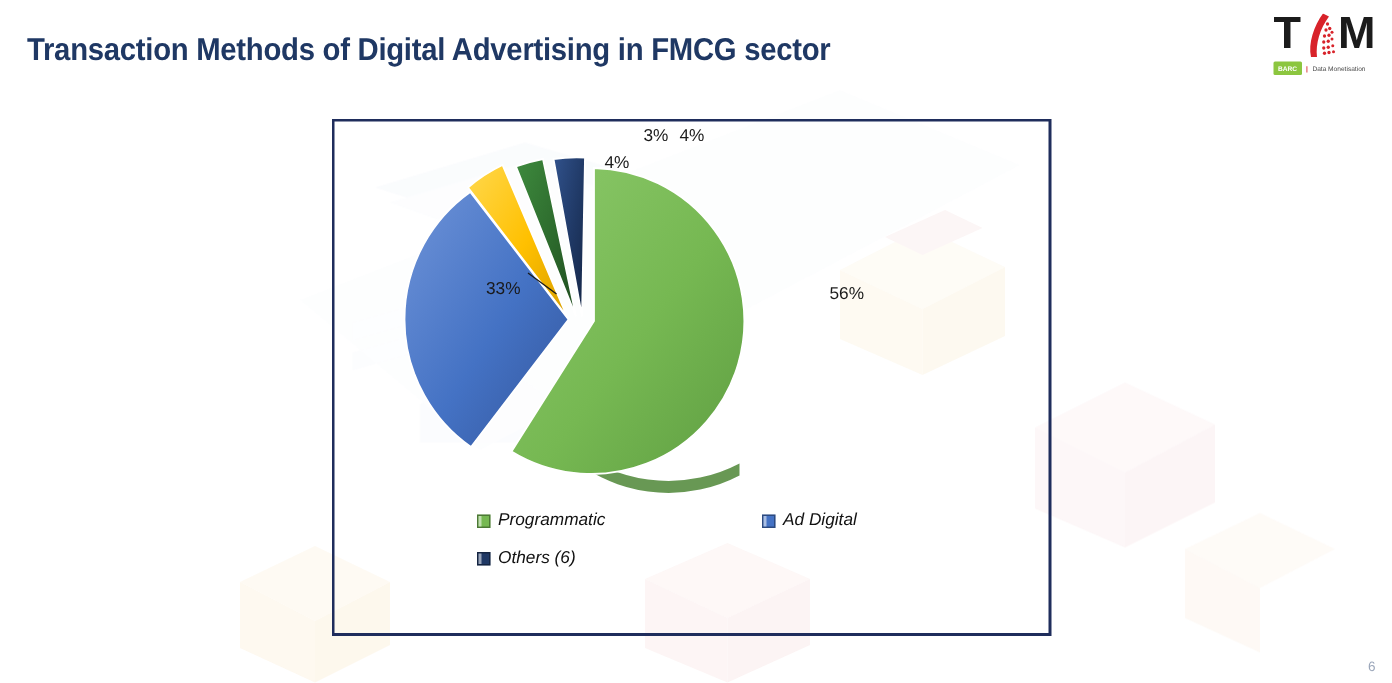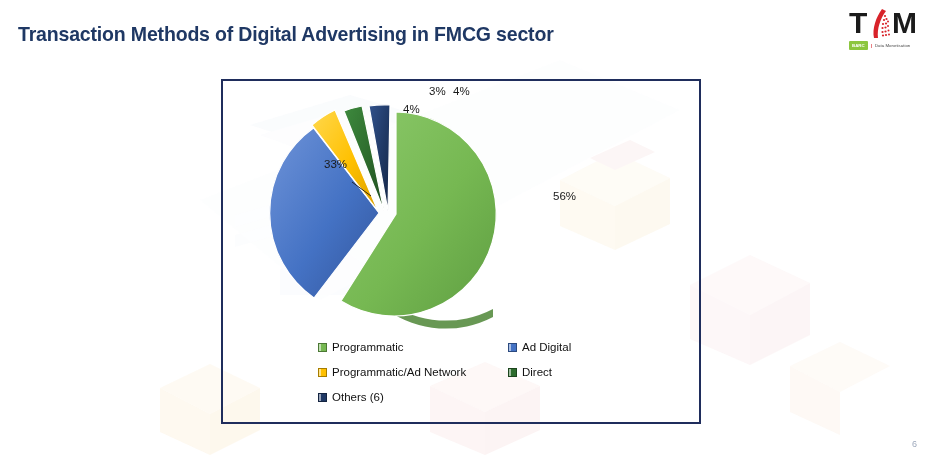--- a/index.html
+++ b/index.html
@@ -113,20 +113,21 @@
   
   #legend {
     position: absolute;
     left: 95px; top: 260px;
     width: 370px;
   }
   .legend-row {
     display: flex;
     align-items: flex-start;
     margin-bottom: 13px;
+    font-style: italic;
   }
   .legend-item {
     display: flex;
     align-items: center;
     gap: 5px;
     font-size: 11.5px;
     color: #111111;
     white-space: nowrap;
   }
   .legend-item.col1 { width: 190px; }
@@ -303,49 +304,39 @@
 
         <path d="M163,130
                  L144,25
                  A104,104 0 0 1 165,24
                  Z" transform="translate(2,0)" fill="url(#gNavy)" stroke="#ffffff" stroke-width="1.2"></path>
 
         <path d="M129,101 L148,115" stroke="#1a1a1a" stroke-width="0.9" fill="none"></path>
       </svg>
 
       <span class="pct-label" style="left:330px; top:109px;">56%</span>
-      <span class="pct-label" style="left:101px; top:77px;">33%</span>
+      <span class="pct-label" style="left:101px; top:106px;">33%</span>
       <span class="pct-label" style="left:180px; top:22px;">4%</span>
       <span class="pct-label" style="left:206px; top:4px;">3%</span>
       <span class="pct-label" style="left:230px; top:4px;">4%</span>
     </div>
 
     <div id="legend">
 
       <div class="legend-row">
         <div class="legend-item col1">
           <span class="legend-swatch" style="background:#76B852"></span>
           <span>Programmatic</span>
         </div>
         <div class="legend-item">
           <span class="legend-swatch" style="background:#4472C4"></span>
           <span>Ad Digital</span>
         </div>
       </div>
 
-      <div class="legend-row">
-        <div class="legend-item col1">
-          <span class="legend-swatch" style="background:#FFC000"></span>
-          <span>Programmatic/Ad Network</span>
-        </div>
-        <div class="legend-item">
-          <span class="legend-swatch" style="background:#2D6B2D"></span>
-          <span>Direct</span>
-        </div>
-      </div>
 
       <div class="legend-row">
         <div class="legend-item col1">
           <span class="legend-swatch" style="background:#1F3864"></span>
           <span>Others (6)</span>
         </div>
       </div>
 
     </div>
   </div>

